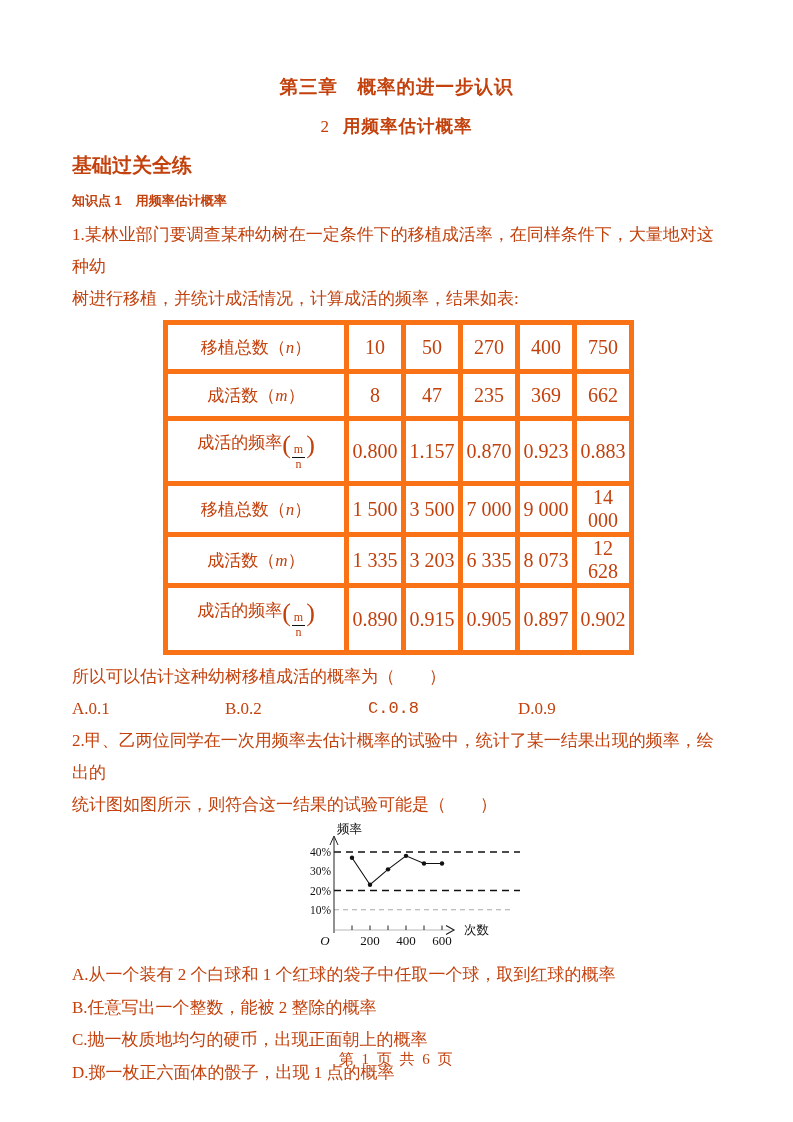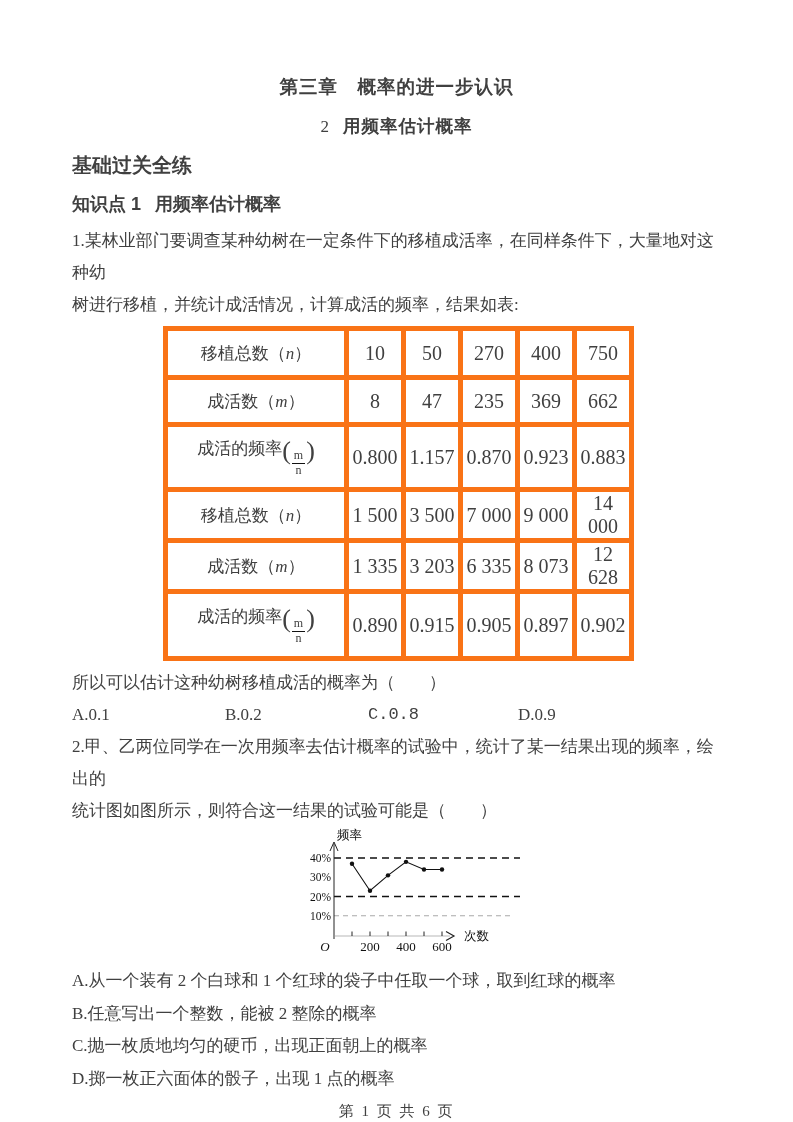--- a/index.html
+++ b/index.html
@@ -1,32 +1,32 @@
 <!DOCTYPE html>
 <html><head>
 <meta charset="utf-8">
 <style>
   html,body { margin:0; padding:0; background:#e8e8e8; }
   .page {
     width:793px; height:1122px; position:relative; background:#ffffff;
     box-sizing:border-box; padding:0 72px; overflow:hidden;
-    font-family:"Liberation Serif","DejaVu Serif",serif; color:#404040; font-size:17px;
+    font-family:"Liberation Serif","DejaVu Serif",serif; color:#c2410c; font-size:17px;
   }
   .chapter-title {
     margin-top:74px; text-align:center; font-family:"Liberation Sans","DejaVu Sans",sans-serif;
     font-weight:bold; font-size:18.5px; letter-spacing:1px;
   }
   .lesson-title { margin-top:15px; text-align:center; }
   .lesson-num { font-size:17px; margin-right:14px; }
   .lesson-name { font-family:"Liberation Sans","DejaVu Sans",sans-serif; font-weight:bold; font-size:17.5px; letter-spacing:1px; }
   .practice-header {
     margin-top:14px; font-family:"Liberation Sans","DejaVu Sans",sans-serif;
     font-weight:bold; font-size:20px;
   }
-  .kp-header { margin-top:13px; font-family:"Liberation Sans","DejaVu Sans",sans-serif; font-weight:bold; font-size:18px; }
+  .kp-header { margin-top:13px; font-family:"Liberation Sans","DejaVu Sans",sans-serif; font-weight:bold; font-size:13px; }
   .kp-title { margin-left:14px; }
   .para { line-height:32px; }
   .q1-text { margin-top:9px; }
   .data-table {
     border-collapse:collapse; table-layout:fixed; width:464px;
     margin:5px 0 0 91px; text-align:center;
   }
   .data-table td { border:5px solid #f97316; padding:0; font-size:17px; vertical-align:middle; }
   .data-table { border:1.6px solid #111; }
   .data-table tr.dbl td { border-bottom:4px double #111; }
@@ -36,21 +36,21 @@
   .frac { display:inline-flex; flex-direction:column; align-items:center; font-size:12px; line-height:1.12; vertical-align:-5px; margin:0 1px; }
   .fnum { border-bottom:1.2px solid #111; padding:0 2px; }
   .fden { padding:0 2px; }
   .stem { margin-top:6px; }
   .opt-row { display:flex; line-height:32px;align-items:flex-end; }
   .opt-row span:nth-child(1){ width:153px; } .opt-row span:nth-child(2){ width:143px; }
   .opt-row span:nth-child(3){ width:150px;font-family:Liberation Mono, monospace; }
   .chart-wrap { margin:0 0 2px 222px; height:136px; }
   .chart-wrap svg text { font-family:"Liberation Serif","DejaVu Serif",serif; fill:#111; }
   .q2-opts div { line-height:32.5px; }
-  .footer { position:absolute; left:0; right:0; top:1102px; text-align:center; font-size:15px; letter-spacing:2px; }
+  .footer { position:absolute; left:0; right:0; top:1050px; text-align:center; font-size:15px; letter-spacing:2px; }
 </style>
 </head>
 <body>
 
 <div class="page">
 
   <div class="chapter-title">第三章　概率的进一步认识</div>
 
   <div class="lesson-title">
     <span class="lesson-num">2</span><span class="lesson-name">用频率估计概率</span>

